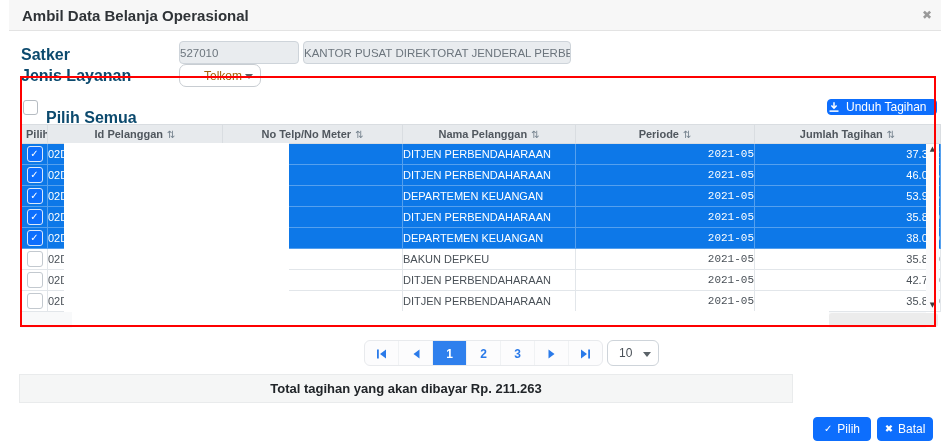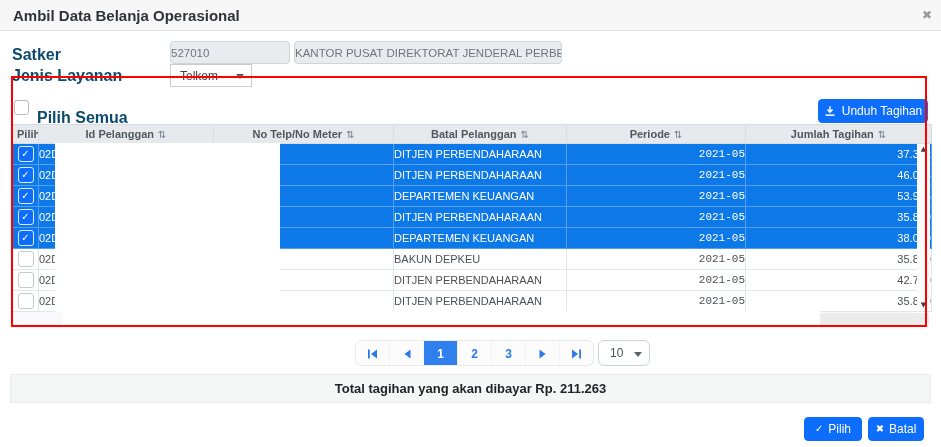--- a/index.html
+++ b/index.html
@@ -1,42 +1,42 @@
 <!DOCTYPE html>
 <html><head>
 <meta charset="utf-8">
 <style>
   html,body{margin:0;padding:0;}
   body{
     width:941px;height:447px;position:relative;background:#fff;overflow:hidden;
     font-family:"Liberation Sans",sans-serif;color:#212529;
   }
-  .abs{position:absolute;box-sizing:border-box;}
+  .abs{position:absolute;box-sizing:border-box;margin-left:9px;}
 
   
   .modal-header{left:0;top:0;width:941px;height:31px;background:#f7f7f7;border-bottom:1px solid #e3e3e3;}
   .modal-title{left:13px;top:7px;font-size:15px;font-weight:bold;color:#2f3337;}
   .close-x{right:9px;top:8px;font-size:12px;color:#9a9a9a;cursor:pointer;font-family:"DejaVu Sans",sans-serif;}
 
   
   .flabel{font-size:16px;font-weight:bold;color:#0c4a6e;}
   .tinput{height:23px;background:#e9ecef;border:1px solid #ced4da;border-radius:4px;
     color:#6c757d;font-size:11.5px;padding:0 0;font-family:"Liberation Sans",sans-serif;outline:none;}
-  .tselect{height:23px;background:#fff;border:1px solid #c8cdd2;border-radius:0;color:#404040;
-    font-size:12px;padding:0 20px 0 9px;display:flex;align-items:center;cursor:pointer;}
+  .tselect{height:23px;background:#fff;border:1px solid #c8cdd2;border-radius:7px;color:#a16207;
+    font-size:12px;padding:0 20px 0 24px;display:flex;align-items:center;cursor:pointer;}
   .chev{width:0;height:0;border-left:4px solid transparent;border-right:4px solid transparent;
     border-top:5px solid #5a6268;position:absolute;right:7px;top:9px;}
 
   
   .redbox{left:11px;top:76px;width:916px;height:251px;border:2px solid #fe0000;z-index:6;pointer-events:none;background:transparent;}
 
   
   .cbox{width:15px;height:15px;background:#fff;border:1px solid #b6bcc2;border-radius:3px;cursor:pointer;}
-  .unduh-btn{left:818px;top:99px;width:110px;height:24px;background:#0d6efd;border:1px solid #0d6efd;border-radius:4px;
-    color:#fff;font-size:12px;display:flex;align-items:center;justify-content:center;gap:6px;cursor:pointer;}
+  .unduh-btn{left:818px;top:99px;width:110px;height:16px;background:#0d6efd;border:1px solid #0d6efd;border-radius:4px;
+    color:#fff;font-size:12px;display:flex;align-items:center;justify-content:flex-start;gap:6px;cursor:pointer;}
 
   
   .grid{left:12px;top:124px;width:919px;border-collapse:collapse;table-layout:fixed;}
   .grid th{height:18px;background:#e7eaed;border:1px solid #d9dde1;font-size:11px;font-weight:bold;
     color:#50575e;text-align:center;padding:0 2px;overflow:hidden;white-space:nowrap;}
   .grid th.h-pilih{text-align:left;padding-left:4px;}
   .grid td{height:20px;border:1px solid #e2e6ea;font-size:11px;color:#495057;background:#fff;
     overflow:hidden;white-space:nowrap;padding:0;}
   .grid tr.selected td{background:#0d78e8;color:#fff;border-color:#55a0ee;}
   .c-id{padding-left:5px;}
@@ -66,21 +66,21 @@
   .pbtn{width:33px;height:26px;display:flex;align-items:center;justify-content:center;cursor:pointer;
     border-left:1px solid #f0f2f4;background:transparent;font-size:12px;font-weight:bold;color:#2a7ae9;}
   .pbtn:first-child{border-left:none;}
   .pbtn svg{fill:#2a7ae9;}
   .pbtn.active{background:#2f80ed;color:#fff;}
   .psize{left:598px;top:340px;width:52px;height:26px;background:#fff;border:1px solid #ced4da;border-radius:6px;
     font-size:12px;color:#495057;display:flex;align-items:center;padding-left:11px;cursor:pointer;z-index:2;}
   .psize .chev{top:11px;}
 
   
-  .total-band{left:10px;top:374px;width:921px;height:29px;background:#f5f6f6;border:1px solid #e9ebec;
+  .total-band{left:10px;top:374px;width:774px;height:29px;background:#f5f6f6;border:1px solid #e9ebec;
     display:flex;align-items:center;justify-content:center;font-size:13px;font-weight:bold;color:#212529;}
 
   
   .foot-btn{top:417px;height:24px;background:#0d6efd;border:1px solid #0d6efd;border-radius:4px;color:#fff;
     font-size:12px;display:flex;align-items:center;justify-content:center;gap:5px;cursor:pointer;}
   .foot-ic{font-family:"DejaVu Sans",sans-serif;font-size:10px;line-height:10px;}
 </style>
 </head>
 <body>
 
@@ -116,21 +116,21 @@
       <col style="width:180px">
       <col style="width:173px">
       <col style="width:179px">
       <col style="width:186px">
     </colgroup>
   <thead>
     <tr>
       <th class="h-pilih">Pilih</th>
       <th><span>Id Pelanggan</span><span class="sorti">⇅</span></th>
       <th><span>No Telp/No Meter</span><span class="sorti">⇅</span></th>
-      <th><span>Batal Pelanggan</span><span class="sorti">⇅</span></th>
+      <th><span>Nama Pelanggan</span><span class="sorti">⇅</span></th>
       <th><span>Periode</span><span class="sorti">⇅</span></th>
       <th><span>Jumlah Tagihan</span><span class="sorti">⇅</span></th>
     </tr>
   </thead>
   <tbody>
     <tr class="selected">
       <td>
           <div class="cb">
             <span class="chk">✓</span>
           </div>

